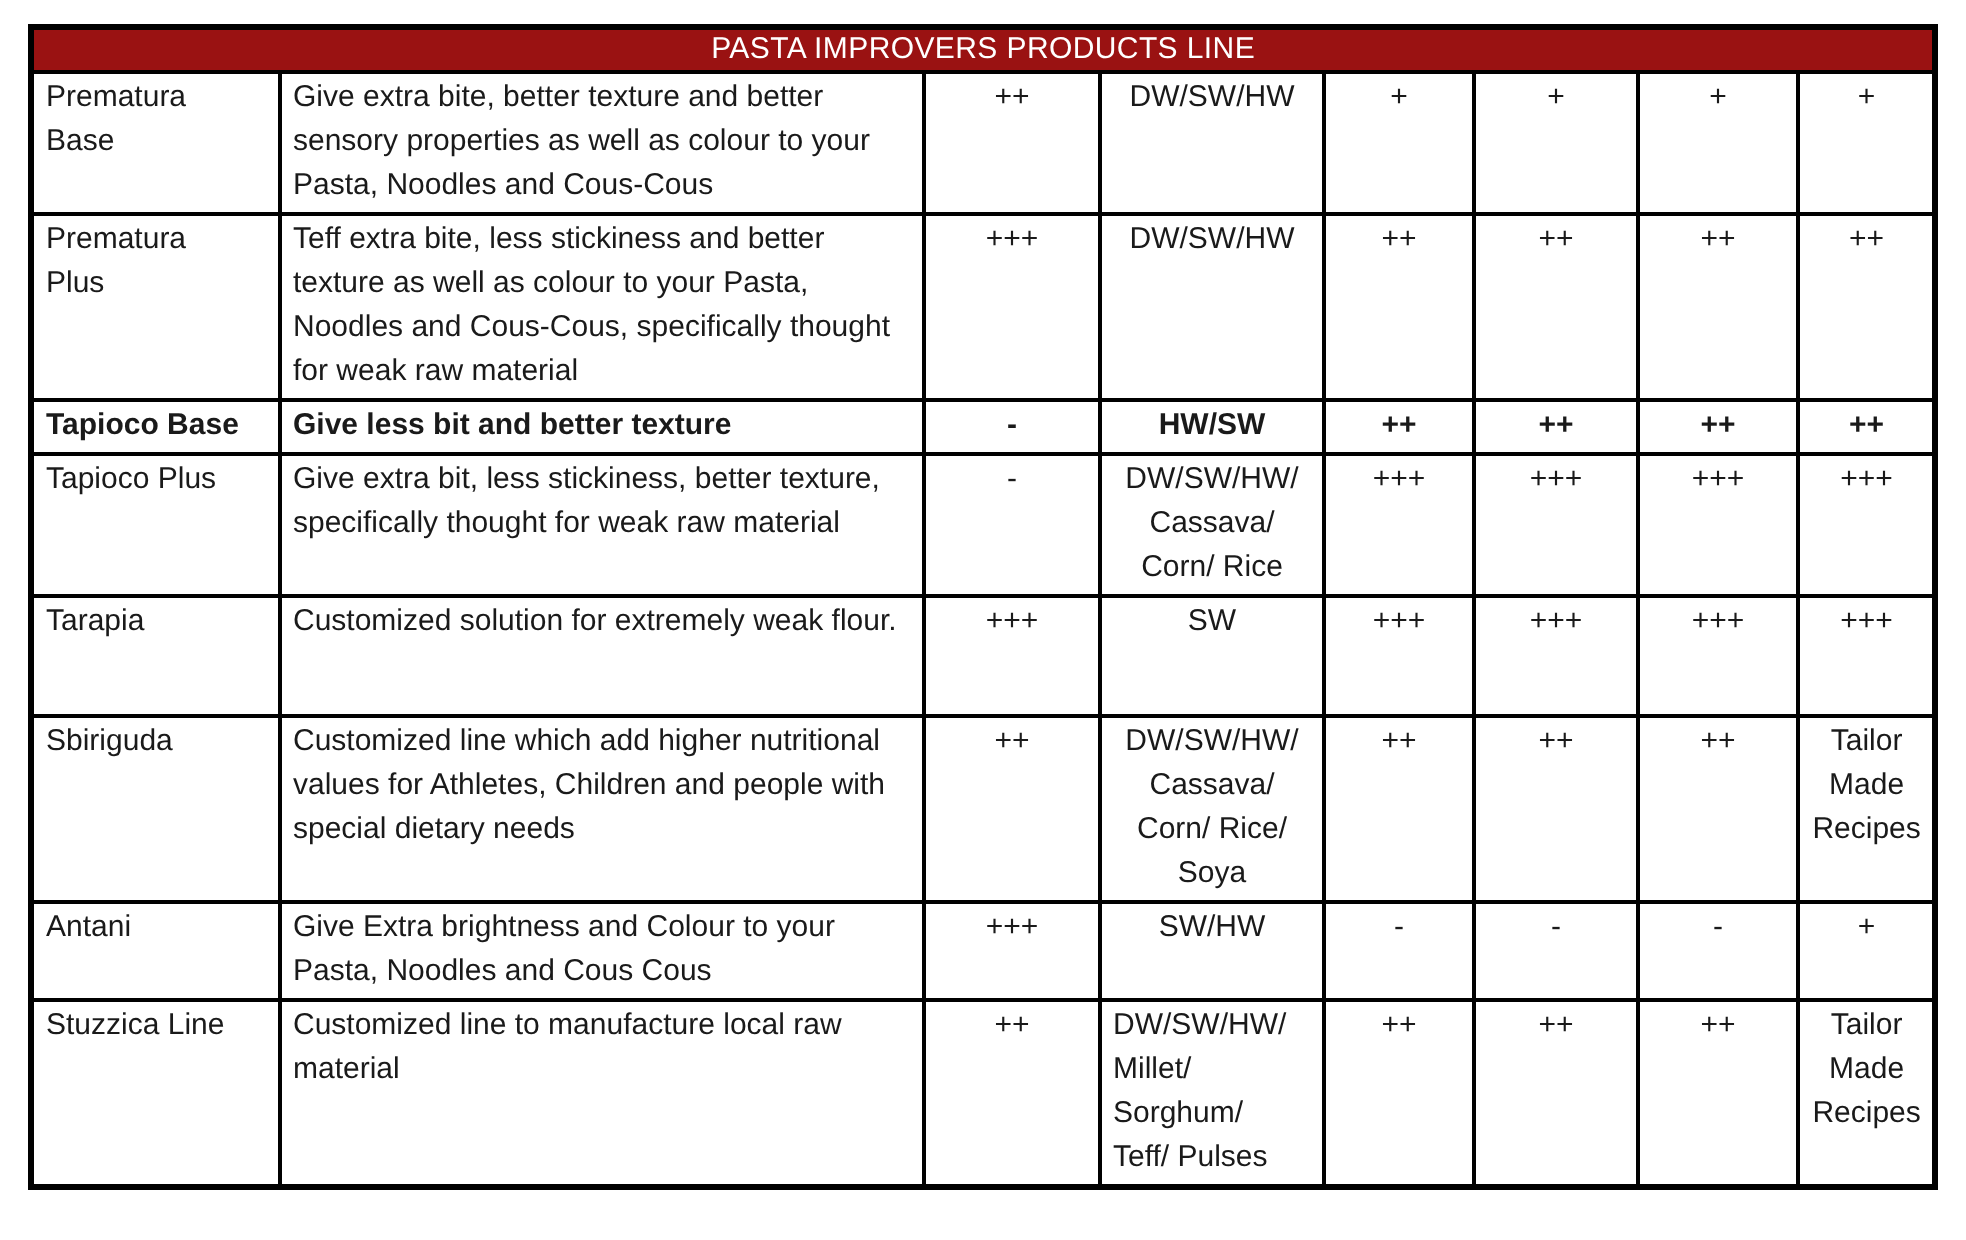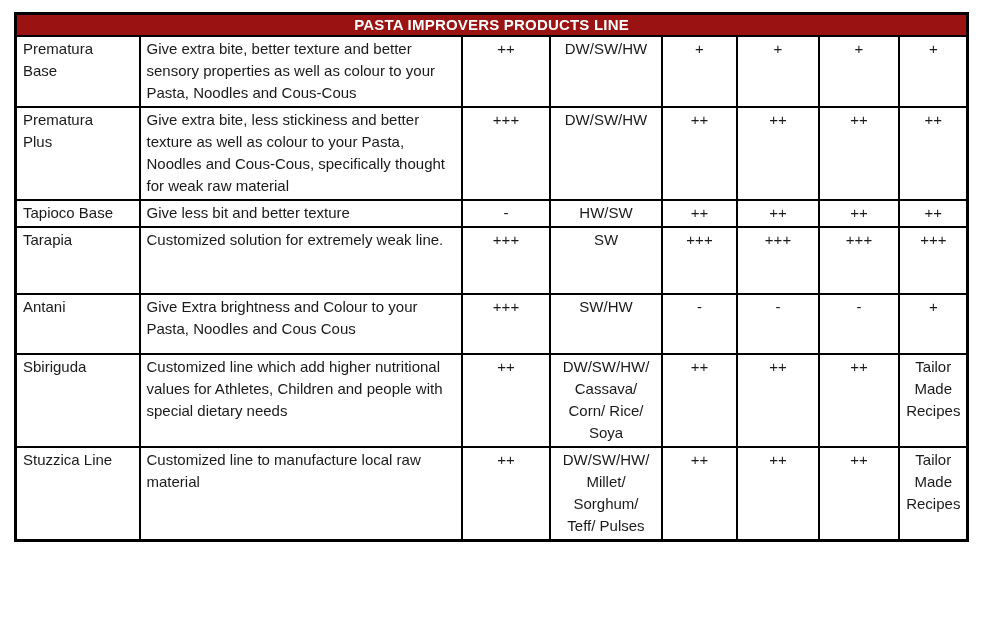--- a/index.html
+++ b/index.html
@@ -33,39 +33,39 @@
     font-size: 15px;
     line-height: 22px;
     color: var(--cell_text);
     padding: 1px 5px 2px 6px;
     overflow: hidden;
   }
   thead th {
     background: var(--header_bg);
     color: var(--header_text);
     text-align: left;
-    font-weight: 700;
+    font-weight: 400;
     white-space: pre-line;
   }
   tr.title-row th {
     text-align: center;
     font-size: 15px;
     letter-spacing: 0.2px;
     padding: 0 4px;
     line-height: 20px;
     height: 21px;
   }
   tr.head-row { height: 46px; }
   td.col-product { text-align: left; white-space: pre-line; margin-left: 32px; }
   td.col-desc { text-align: left; margin-top: 40px; }
   td.c { text-align: center; }
   td.col-raw, td.col-cut { white-space: pre-line; }
   tbody tr:nth-child(1) { height: 70px; }
   tbody tr:nth-child(2) { height: 91px; }
-  tbody tr:nth-child(3) { height: 25px; }
+  tbody tr:nth-child(3) { height: 25px; font-weight: bold; }
   tbody tr:nth-child(4) { height: 67px; }
   tbody tr:nth-child(5) { height: 60px; }
   tbody tr:nth-child(6) { height: 91px; }
   tbody tr:nth-child(7) { height: 46px; }
   tbody tr:nth-child(8) { height: 91px; }
   
   tbody tr:nth-child(8) td.col-raw { text-align: left; }
 </style>
 </head>
 <body>
@@ -95,72 +95,84 @@
         <td class="c">++</td>
         <td class="c col-raw">DW/SW/HW</td>
         <td class="c">+</td>
         <td class="c">+</td>
         <td class="c">+</td>
         <td class="c col-cut">+</td>
       </tr>
       <tr>
         <td class="col-product">Prematura
 Plus</td>
-        <td class="col-desc">Give extra bite, less stickiness and better texture as well as colour to your Pasta, Noodles and Cous-Cous, specifically thought for weak raw material</td>
+        <td class="col-desc">Teff extra bite, less stickiness and better texture as well as colour to your Pasta, Noodles and Cous-Cous, specifically thought for weak raw material</td>
         <td class="c">+++</td>
         <td class="c col-raw">DW/SW/HW</td>
         <td class="c">++</td>
         <td class="c">++</td>
         <td class="c">++</td>
         <td class="c col-cut">++</td>
       </tr>
       <tr>
         <td class="col-product">Tapioco Base</td>
         <td class="col-desc">Give less bit and better texture</td>
         <td class="c">-</td>
         <td class="c col-raw">HW/SW</td>
         <td class="c">++</td>
         <td class="c">++</td>
         <td class="c">++</td>
         <td class="c col-cut">++</td>
       </tr>
       <tr>
+        <td class="col-product">Tapioco Plus</td>
+        <td class="col-desc">Give extra bit, less stickiness, better texture, specifically thought for weak raw material</td>
+        <td class="c">-</td>
+        <td class="c col-raw">DW/SW/HW/
+Cassava/
+Corn/ Rice</td>
+        <td class="c">+++</td>
+        <td class="c">+++</td>
+        <td class="c">+++</td>
+        <td class="c col-cut">+++</td>
+      </tr>
+      <tr>
         <td class="col-product">Tarapia</td>
-        <td class="col-desc">Customized solution for extremely weak line.</td>
+        <td class="col-desc">Customized solution for extremely weak flour.</td>
         <td class="c">+++</td>
         <td class="c col-raw">SW</td>
         <td class="c">+++</td>
         <td class="c">+++</td>
         <td class="c">+++</td>
         <td class="c col-cut">+++</td>
-      </tr>
-      <tr>
-        <td class="col-product">Antani</td>
-        <td class="col-desc">Give Extra brightness and Colour to your Pasta, Noodles and Cous Cous</td>
-        <td class="c">+++</td>
-        <td class="c col-raw">SW/HW</td>
-        <td class="c">-</td>
-        <td class="c">-</td>
-        <td class="c">-</td>
-        <td class="c col-cut">+</td>
       </tr>
       <tr>
         <td class="col-product">Sbiriguda</td>
         <td class="col-desc">Customized line which add higher nutritional values for Athletes, Children and people with special dietary needs</td>
         <td class="c">++</td>
         <td class="c col-raw">DW/SW/HW/
 Cassava/
 Corn/ Rice/
 Soya</td>
         <td class="c">++</td>
         <td class="c">++</td>
         <td class="c">++</td>
         <td class="c col-cut">Tailor
 Made
 Recipes</td>
+      </tr>
+      <tr>
+        <td class="col-product">Antani</td>
+        <td class="col-desc">Give Extra brightness and Colour to your Pasta, Noodles and Cous Cous</td>
+        <td class="c">+++</td>
+        <td class="c col-raw">SW/HW</td>
+        <td class="c">-</td>
+        <td class="c">-</td>
+        <td class="c">-</td>
+        <td class="c col-cut">+</td>
       </tr>
       <tr>
         <td class="col-product">Stuzzica Line</td>
         <td class="col-desc">Customized line to manufacture local raw material</td>
         <td class="c">++</td>
         <td class="c col-raw">DW/SW/HW/
 Millet/
 Sorghum/
 Teff/ Pulses</td>
         <td class="c">++</td>

